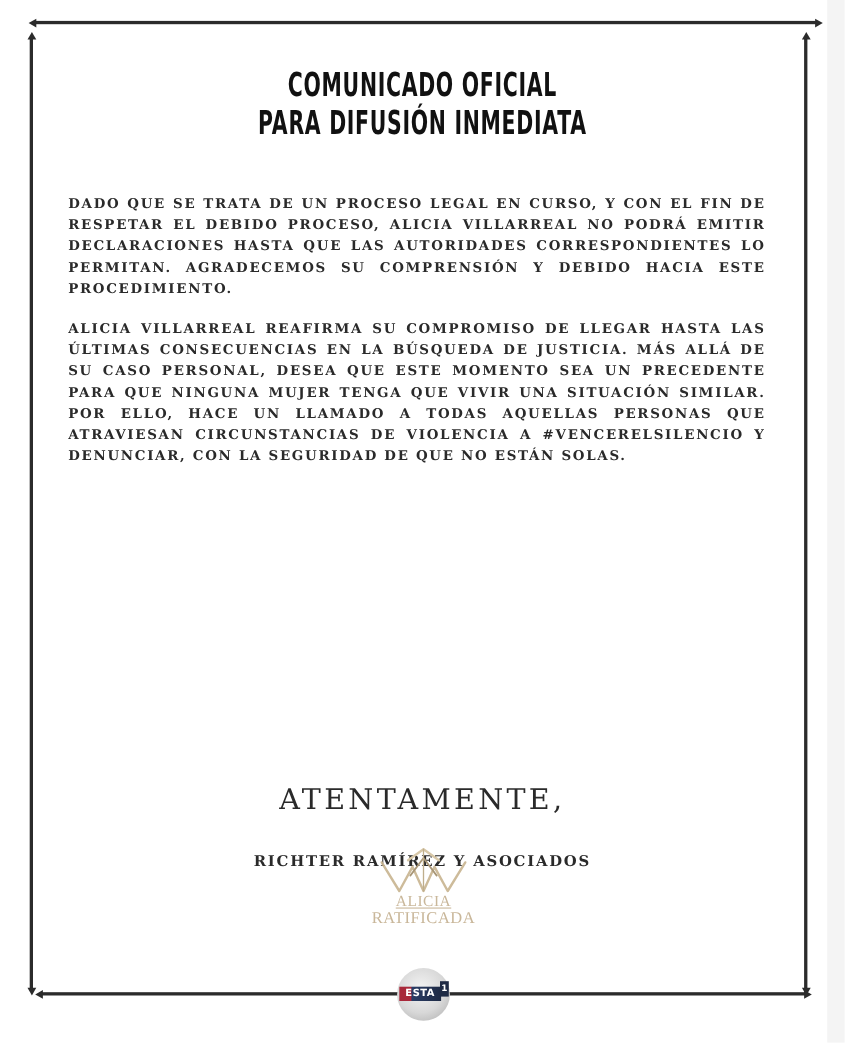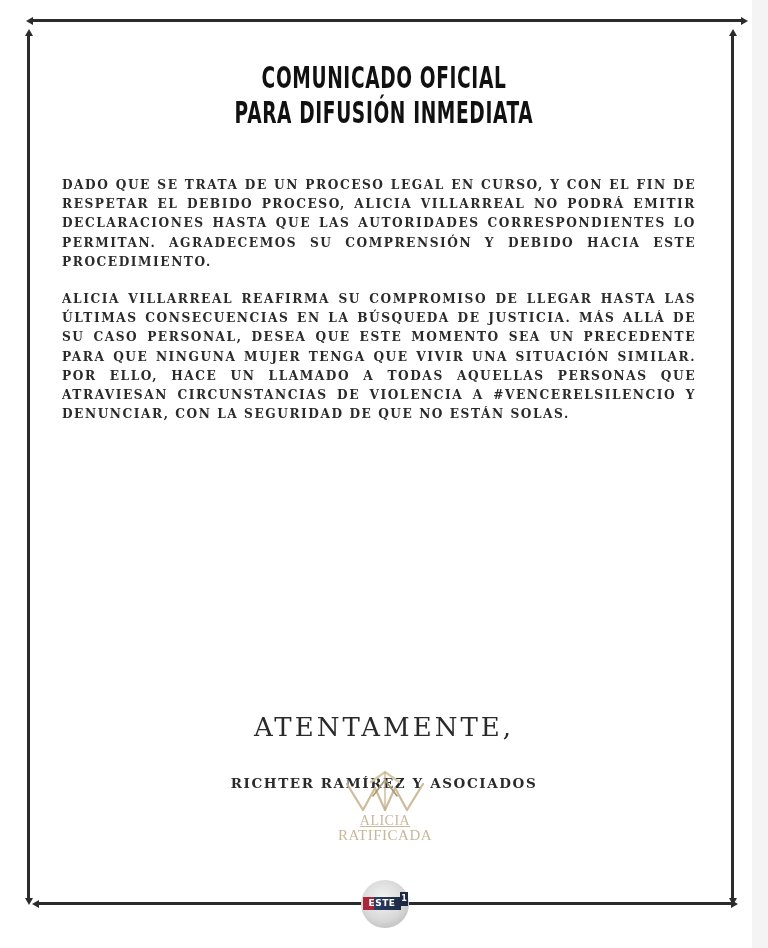--- a/index.html
+++ b/index.html
@@ -112,15 +112,15 @@
       <polyline points="46,12 60,2 74,12" stroke="#d8c8a8"></polyline>
       <polyline points="48,26 60,10 72,26" stroke="#a89676" stroke-width="1.6"></polyline>
       <line x1="60" y1="2" x2="60" y2="40" stroke="#bfae8c" stroke-width="1.2"></line>
     </g>
   </svg>
   <div class="logo-text logo-t1">ALICIA</div>
   <div class="logo-text logo-t2">RATIFICADA</div>
 </div>
 
 <div class="badge">
-  <div class="badge-label">ESTE</div>
+  <div class="badge-label">ESTA</div>
   <div class="badge-sup">1</div>
 </div>
 
 </body></html>

